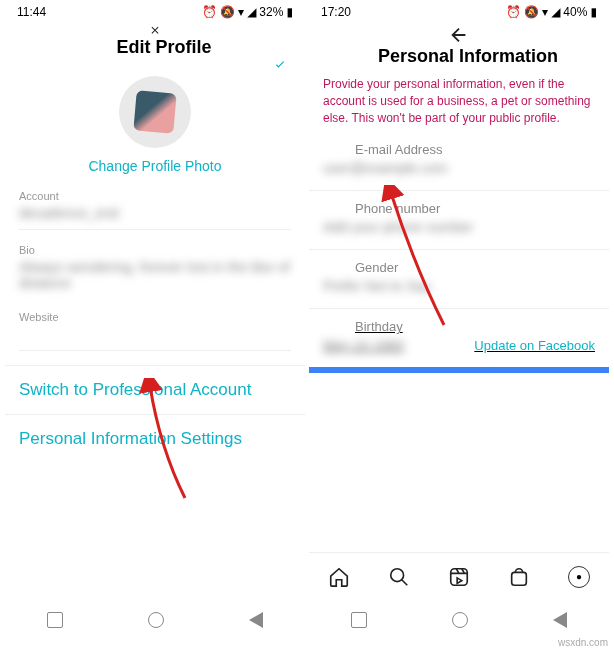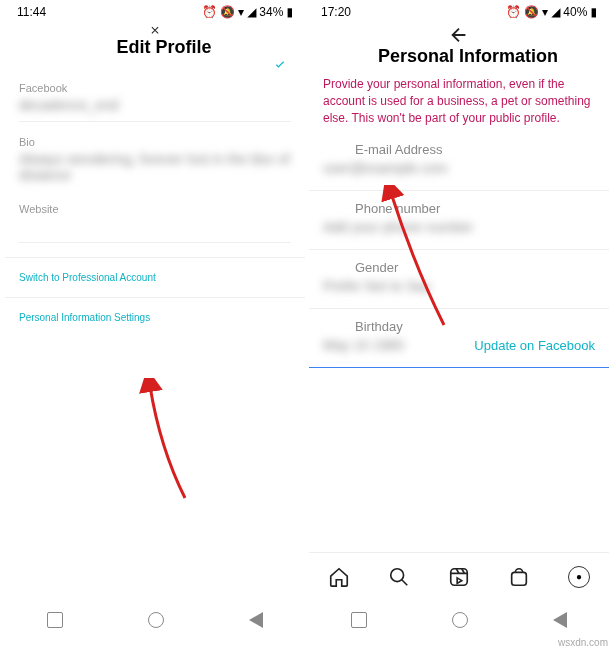--- a/index.html
+++ b/index.html
@@ -16,27 +16,27 @@
   .check-icon { margin-left: auto; color: #0fb3c7; }
   .avatar-wrap { display: flex; flex-direction: column; align-items: center; padding: 6px 0 4px; }
   .avatar { width: 72px; height: 72px; border-radius: 50%; background: #e9e9e9; display: flex; align-items: center; justify-content: center; overflow: hidden; }
   .avatar-inner { width: 40px; height: 40px; background: linear-gradient(135deg,#3a5a6a 40%,#e8a0a0 60%); border-radius: 6px; transform: rotate(5deg); }
   .change-photo { color: #0fb3c7; font-size: 14px; margin-top: 10px; font-weight: 500; }
   .fields { padding: 12px 14px 0; }
   .field { margin-bottom: 14px; border-bottom: 1px solid #eee; padding-bottom: 6px; }
   .field-label { font-size: 11px; color: #999; margin-bottom: 3px; }
   .field-value { font-size: 14px; color: #222; min-height: 18px; }
   .field-value.blur { filter: blur(4px); color: #888; }
-  .link-row { padding: 14px; font-size: 10px; color: #0fb3c7; border-bottom: 1px solid #eee; }
+  .link-row { padding: 14px; font-size: 17px; color: #0fb3c7; border-bottom: 1px solid #eee; }
   .pi-desc { font-size: 12px; color: #be185d; padding: 6px 14px 16px; line-height: 1.4; }
   .pi-field { padding: 0 14px 14px; border-bottom: 1px solid #eee; margin-bottom: 10px; }
   .pi-label { font-size: 13px; color: #888; margin-bottom: 3px; margin-left: 32px; }
   .pi-value { font-size: 14px; min-height: 16px; }
   .pi-value.blur { filter: blur(4px); color: #888; }
-  .pi-row { display: flex; justify-content: space-between; align-items: flex-end; padding: 0 14px 14px; border-bottom: 1px solid #3b82f6; }
+  .pi-row { display: flex; justify-content: space-between; align-items: flex-end; padding: 0 14px 14px; border-bottom: 6px solid #3b82f6; text-decoration: underline; }
   .update-fb { color: #0fb3c7; font-size: 13px; }
   .bottom-nav { position: absolute; bottom: 40px; left: 0; right: 0; height: 48px; display: flex; justify-content: space-around; align-items: center; border-top: 1px solid #eee; }
   .sys-nav { position: absolute; bottom: 0; left: 0; right: 0; height: 40px; display: flex; justify-content: space-around; align-items: center; }
   .sys-nav-icon { width: 16px; height: 16px; border: 1.5px solid #888; }
   .sys-square { border-radius: 2px; }
   .sys-circle { border-radius: 50%; }
   .sys-triangle { width: 0; height: 0; border: none; border-top: 8px solid transparent; border-bottom: 8px solid transparent; border-right: 14px solid #888; background: none; }
   .arrow { position: absolute; pointer-events: none; }
   .watermark { position: absolute; bottom: 2px; right: 6px; font-size: 10px; color: #aaa; text-align: right; }
   .nav-icon { width: 22px; height: 22px; }
@@ -49,36 +49,42 @@
 <div class="container">
 
 <div class="phone left">
   <div class="status-bar">
     <span>11:44</span>
     <div class="status-right">
       <span>⏰</span>
       <span>🔕</span>
       <span>▾</span>
       <span>◢</span>
-      <span>34%</span>
+      <span>32%</span>
       <span>▮</span>
     </div>
   </div>
   <div class="header">
     <svg class="icon-svg" viewBox="0 0 24 24" fill="none" stroke="#222" stroke-width="2">
           <path d="M18 6L6 18M6 6l12 12"></path>
         </svg>
     <span class="header-title">Edit Profile</span>
     <svg class="icon-svg check-icon" viewBox="0 0 24 24" fill="none" stroke="#0fb3c7" stroke-width="2.5">
           <path d="M5 13l4 4L19 7"></path>
         </svg>
   </div>
+  <div class="avatar-wrap">
+    <div class="avatar">
+          <div class="avatar-inner"></div>
+        </div>
+    <span class="change-photo">Change Profile Photo</span>
+  </div>
   <div class="fields">
     <div class="field">
-      <div class="field-label">Facebook</div>
+      <div class="field-label">Account</div>
       <div class="field-value blur">decadence_end</div>
     </div>
     <div class="field noborder">
       <div class="field-label">Bio</div>
       <div class="field-value blur">Always wondering, forever lost in the blur of distance</div>
     </div>
     <div class="field">
       <div class="field-label">Website</div>
       <div class="field-value"></div>
     </div>

